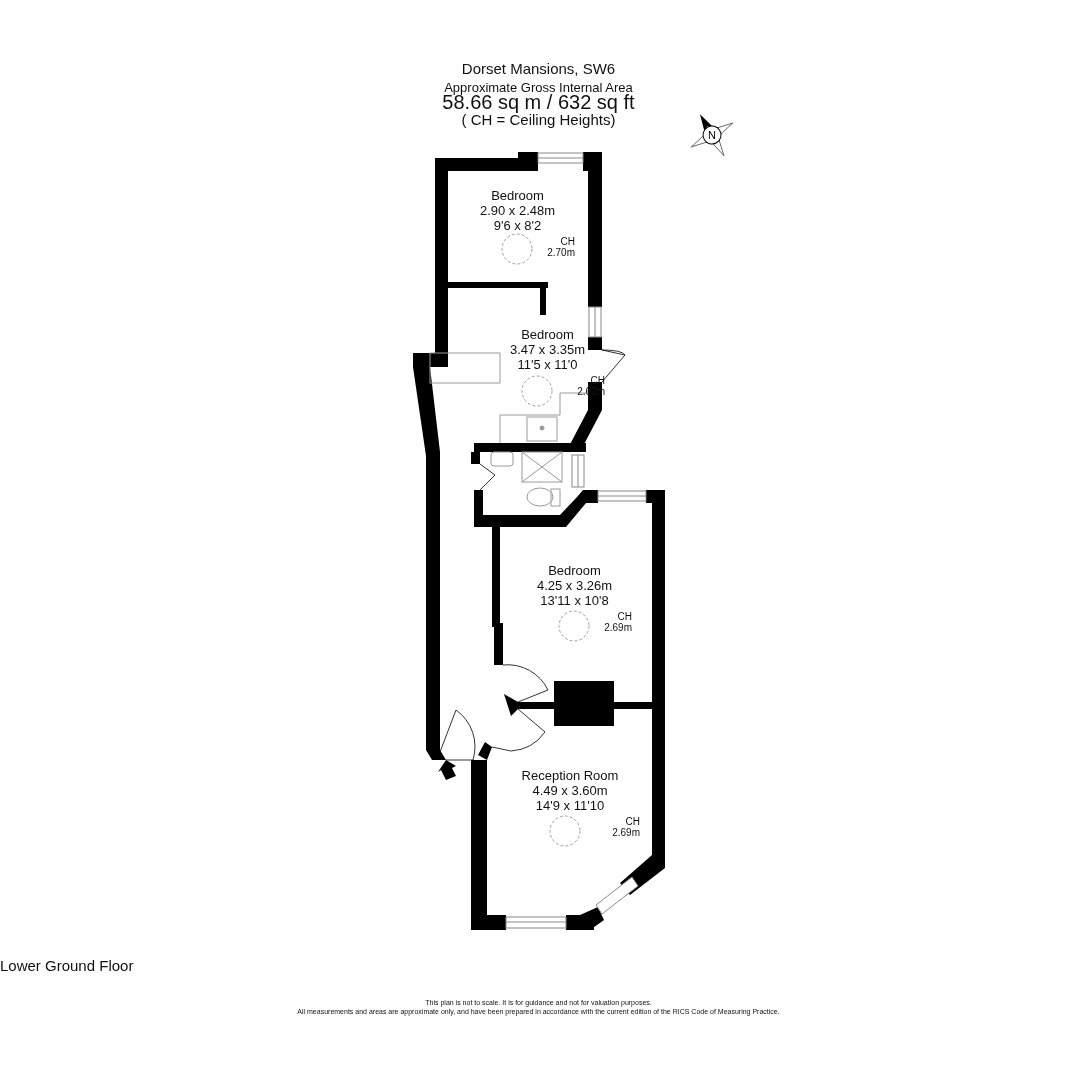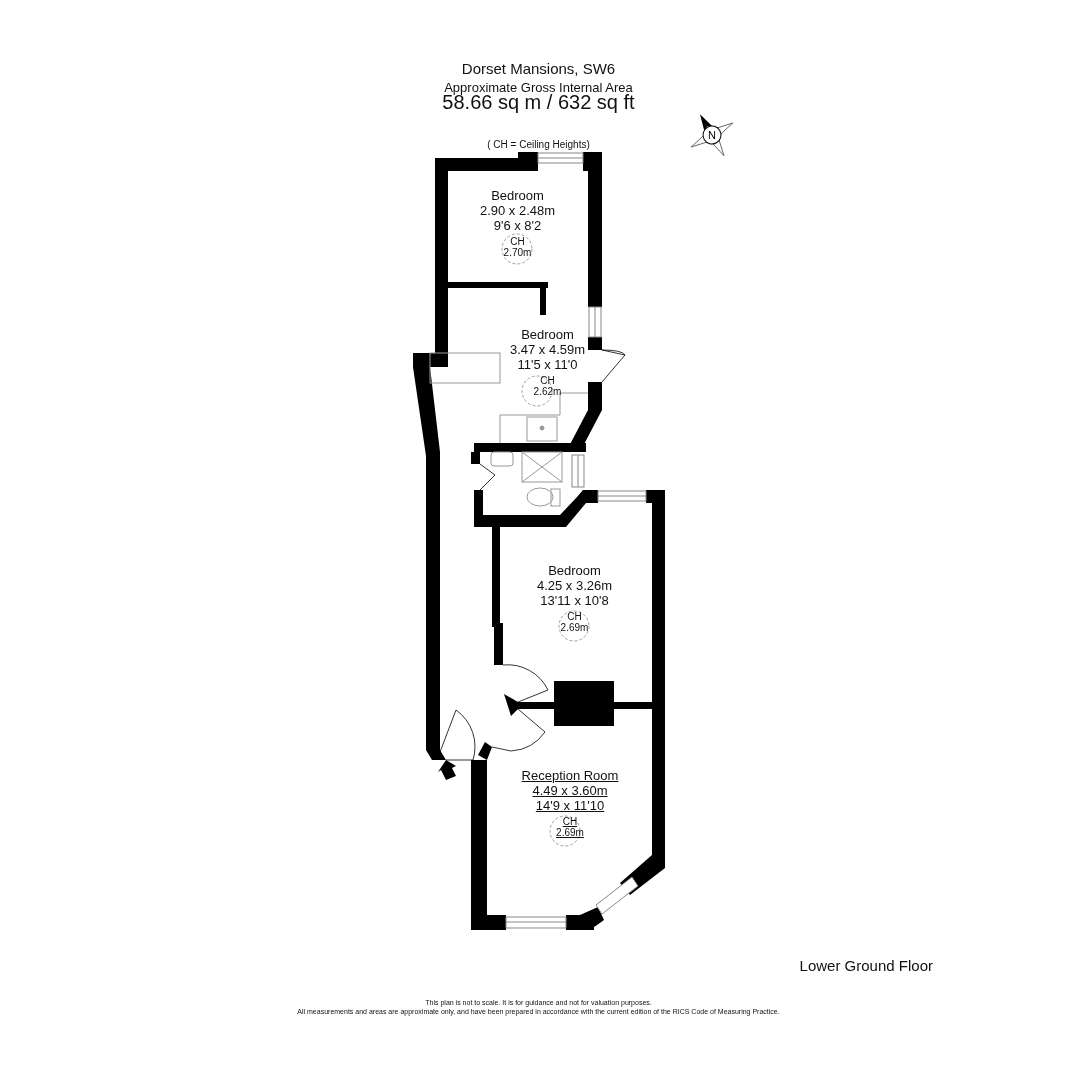--- a/index.html
+++ b/index.html
@@ -1,27 +1,27 @@
 <!DOCTYPE html>
 <html><head>
 <meta charset="utf-8">
 <style>
   html, body { margin: 0; padding: 0; background: #ffffff; }
   body { width: 1077px; height: 1080px; position: relative; overflow: hidden; font-family: "Liberation Sans", sans-serif; color: #111; }
   .header { position: absolute; left: 0; width: 1077px; text-align: center; }
   .h-title { top: 60px; font-size: 15px; }
   .h-sub { top: 80px; font-size: 13px; }
   .h-area { top: 91px; font-size: 20px; }
-  .h-ch { top: 111px; font-size: 10px; margin-top: 28px; }
+  .h-ch { top: 111px; font-size: 15px; }
   .plan { position: absolute; left: 0; top: 0; }
   .label { position: absolute; text-align: center; line-height: 1.15; }
   .label .name { font-size: 13px; text-align: center; }
   .label .dim { font-size: 13px; }
-  .label .ch { font-size: 10px; margin-top: 2px; }
-  .floor { position: absolute; top: 957px; left: 0; width: 933px; text-align: right; font-size: 15px; }
+  .label .ch { font-size: 10px; margin-top: 2px; text-align: right; }
+  .floor { position: absolute; top: 957px; left: 0; width: 933px; text-align: left; font-size: 15px; }
   .disc1 { position: absolute; top: 999px; left: 0; width: 1077px; text-align: center; font-size: 7px; }
   .disc2 { position: absolute; top: 1008px; left: 0; width: 1077px; text-align: center; font-size: 7px; }
 </style>
 </head>
 <body>
 
 <div class="header h-title">Dorset Mansions, SW6</div>
 <div class="header h-sub">Approximate Gross Internal Area</div>
 <div class="header h-area">58.66 sq m /  632 sq ft</div>
 <div class="header h-ch">( CH = Ceiling Heights)</div>
@@ -125,35 +125,35 @@
 <div class="label" style="left:460px; top:189px; width:115px;">
   <div class="name">Bedroom</div>
   <div class="dim">2.90 x 2.48m</div>
   <div class="dim">9'6 x 8'2</div>
   <div class="ch">CH</div>
   <div class="ch" style="margin-top:0">2.70m</div>
 </div>
 
 <div class="label" style="left:490px; top:328px; width:115px;">
   <div class="name">Bedroom</div>
-  <div class="dim">3.47 x 4.59m</div>
+  <div class="dim">3.47 x 3.35m</div>
   <div class="dim">11'5 x 11'0</div>
   <div class="ch">CH</div>
   <div class="ch" style="margin-top:0">2.62m</div>
 </div>
 
 <div class="label" style="left:517px; top:564px; width:115px;">
   <div class="name">Bedroom</div>
   <div class="dim">4.25 x 3.26m</div>
   <div class="dim">13'11 x 10'8</div>
   <div class="ch">CH</div>
   <div class="ch" style="margin-top:0">2.69m</div>
 </div>
 
-<div class="label" style="left:500px; top:769px; width:140px;text-decoration:underline;">
+<div class="label" style="left:500px; top:769px; width:140px;">
   <div class="name">Reception Room</div>
   <div class="dim">4.49 x 3.60m</div>
   <div class="dim">14'9 x 11'10</div>
   <div class="ch">CH</div>
   <div class="ch" style="margin-top:0">2.69m</div>
 </div>
 
 <div class="floor">Lower Ground Floor</div>
 <div class="disc1">This plan is not to scale. It is for guidance and not for valuation purposes.</div>
 <div class="disc2">All measurements and areas are approximate only, and have been prepared in accordance with the current edition of the RICS Code of Measuring Practice.</div>

